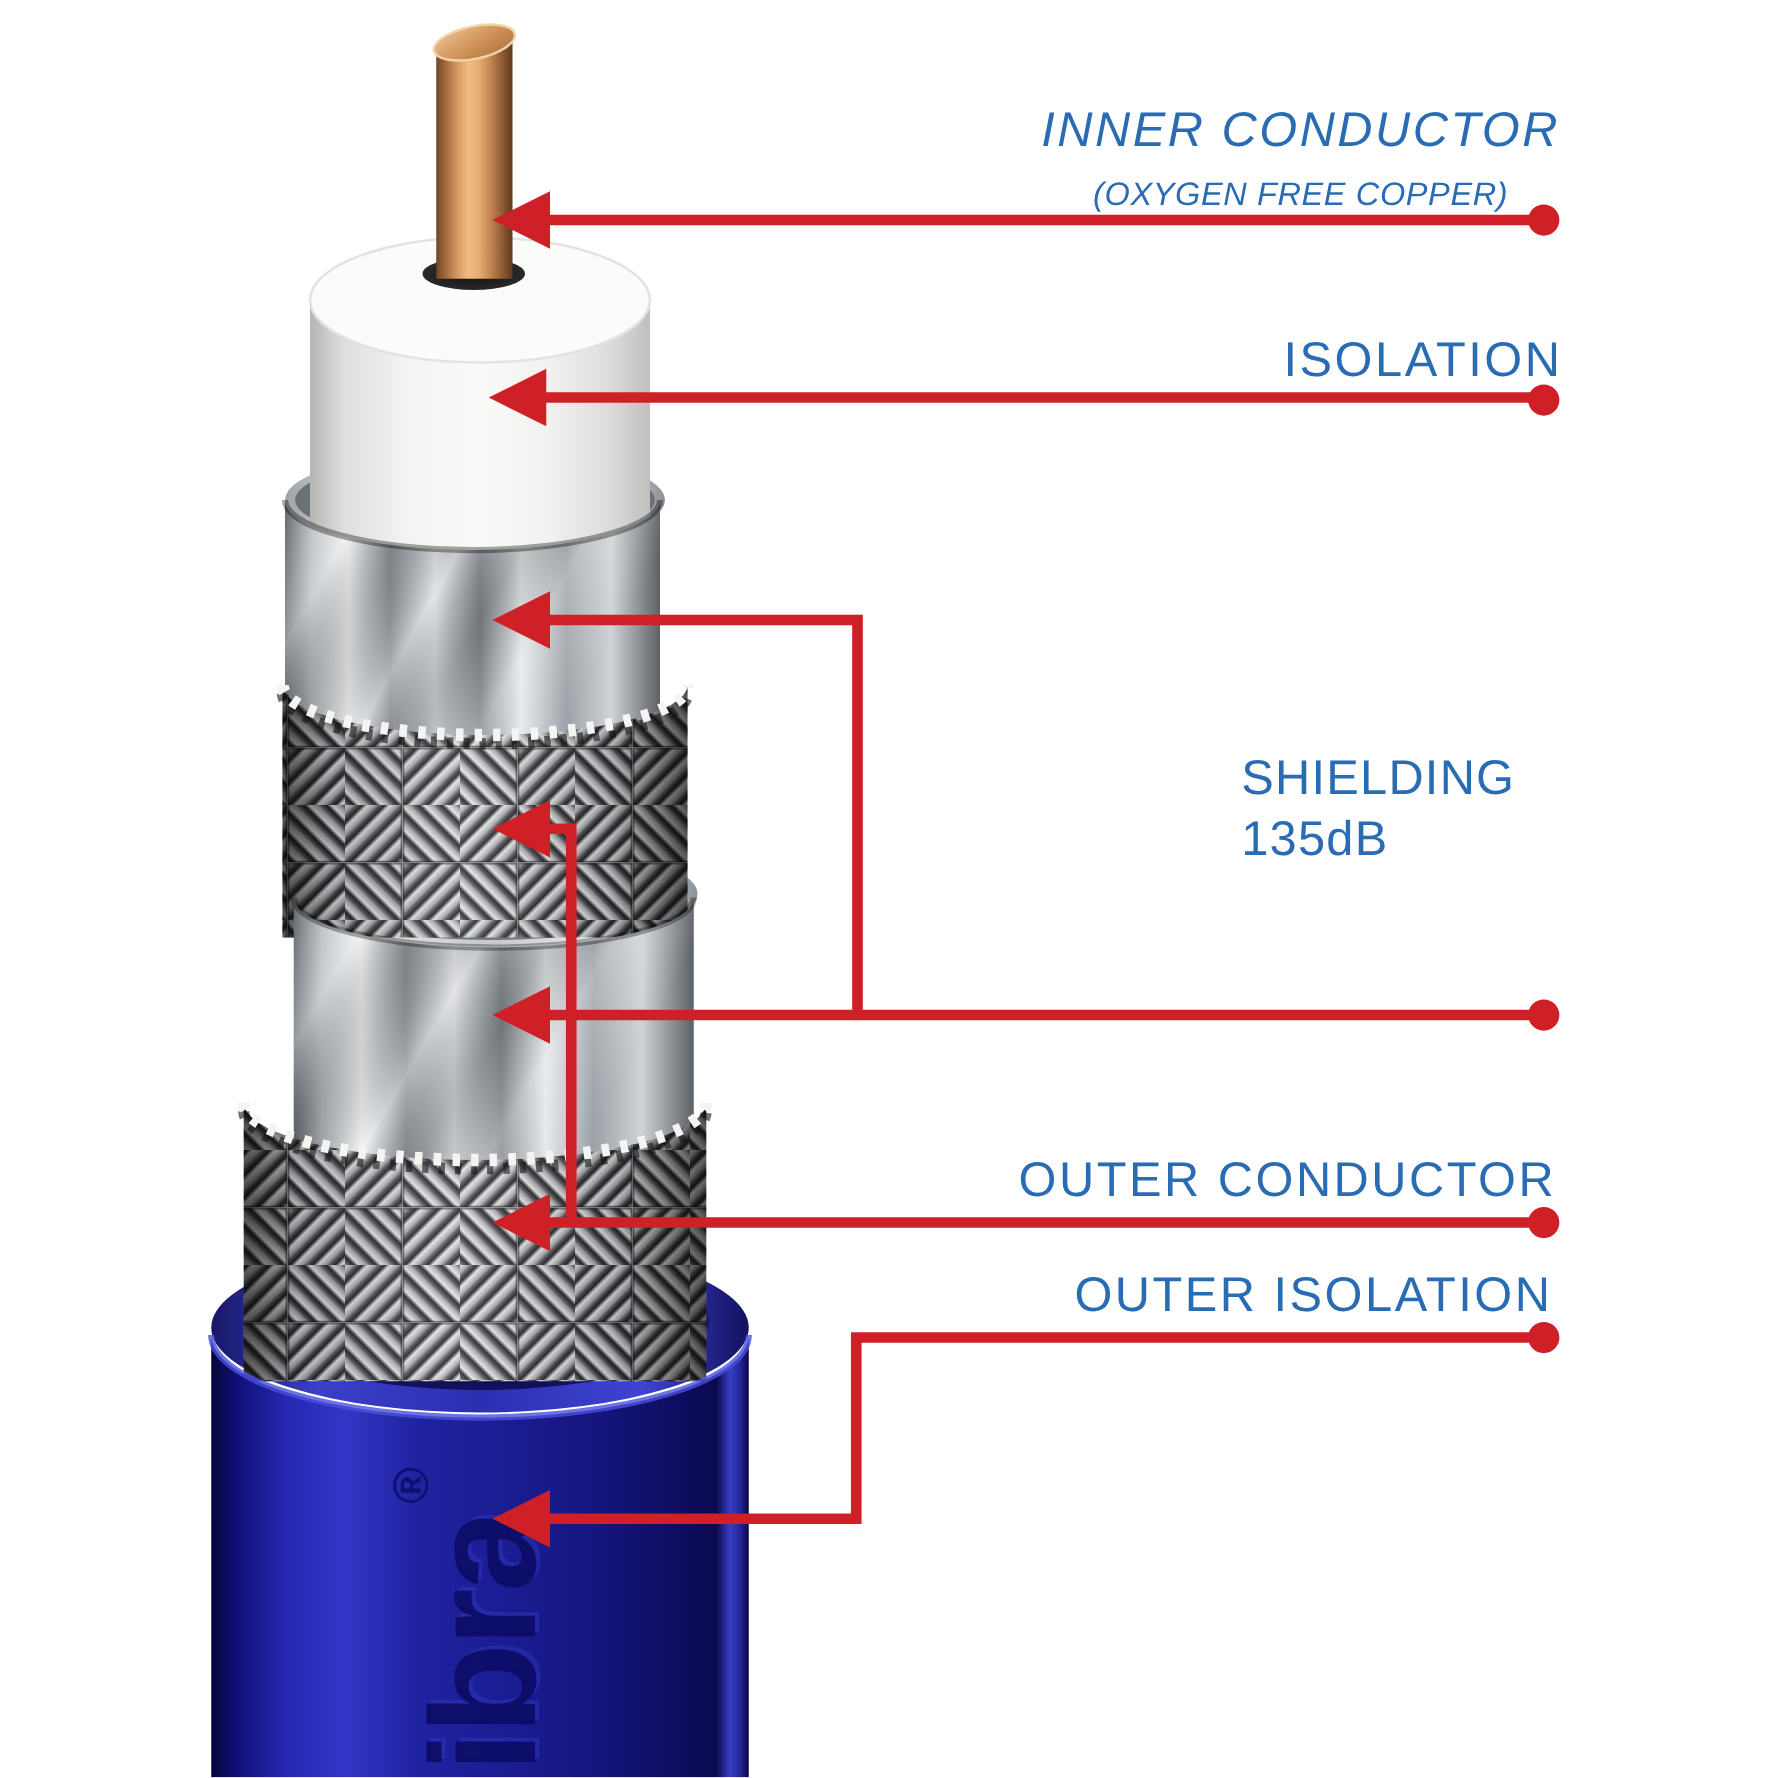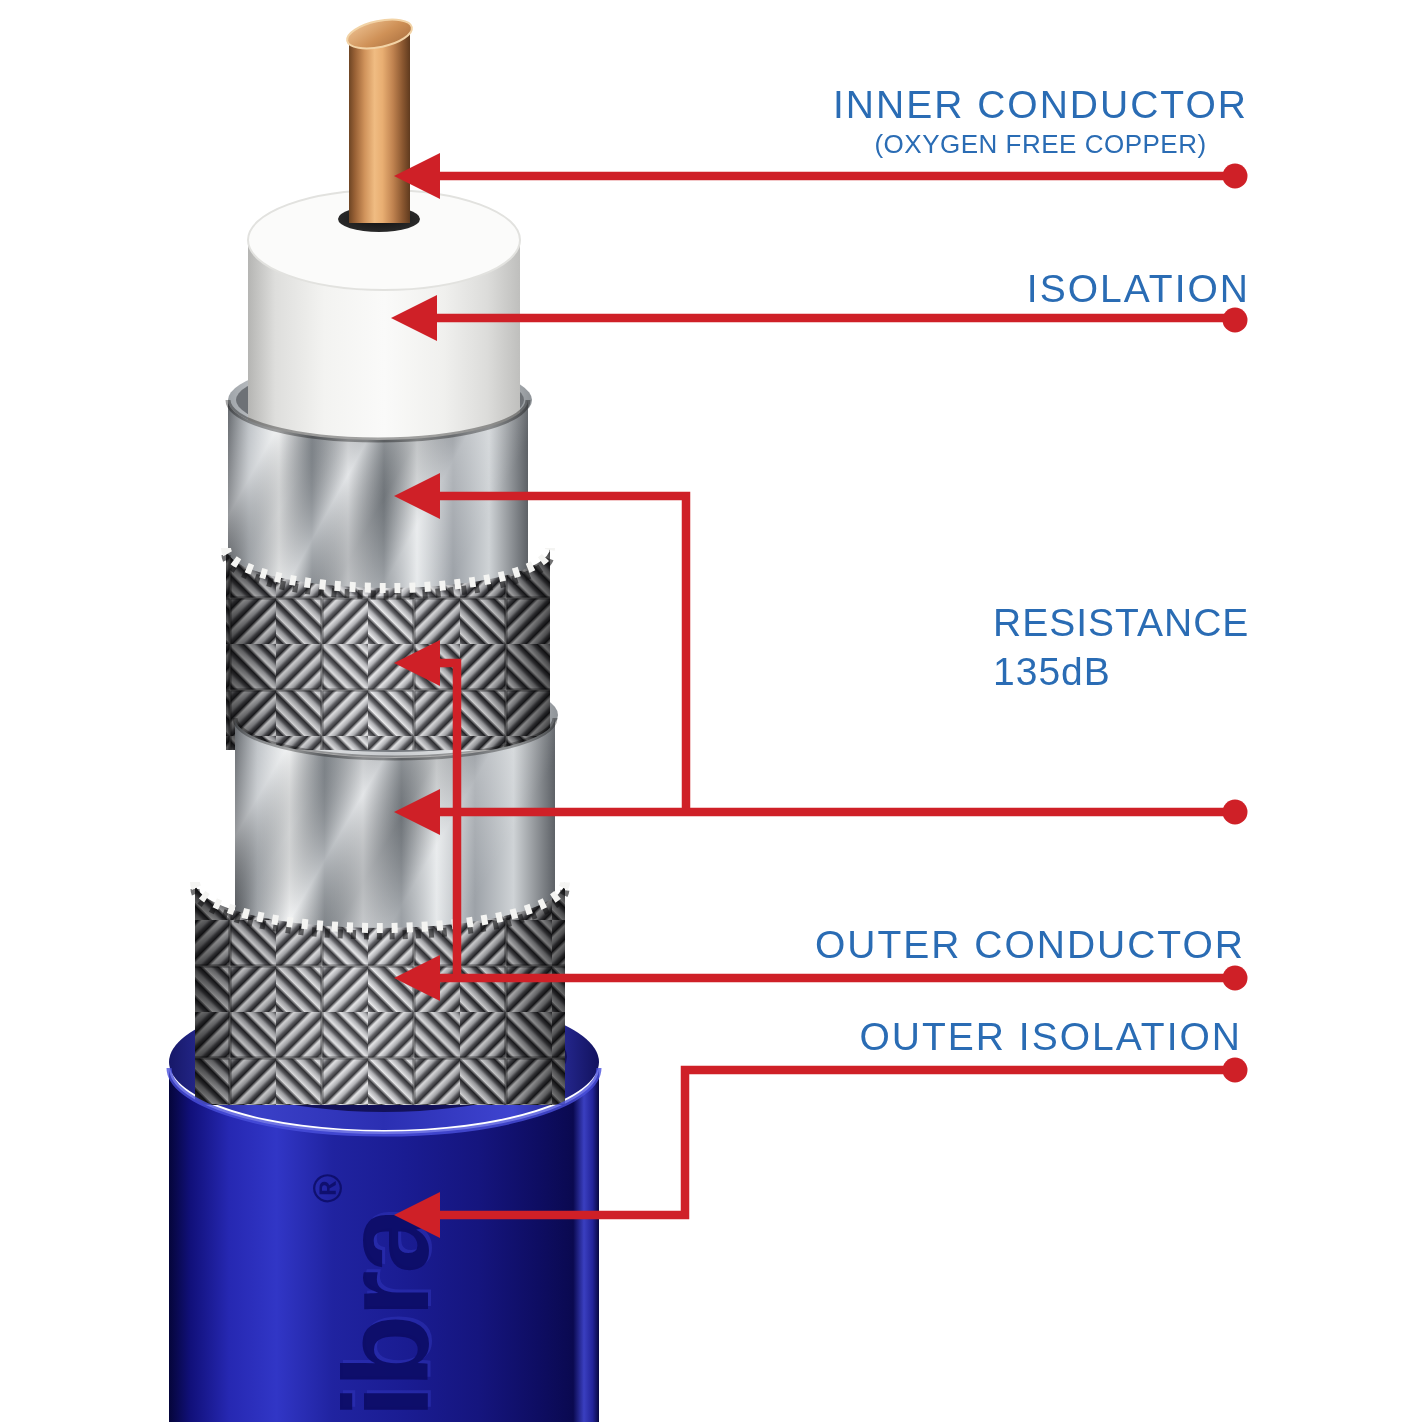--- a/index.html
+++ b/index.html
@@ -17,22 +17,22 @@
   .stage svg{position:absolute;left:0;top:0;}
   .lbl{
     position:absolute;
     color:var(--label-blue);
     font-family:"Liberation Sans", sans-serif;
     font-weight:400;
     white-space:nowrap;
     line-height:1.06;
   }
   .big{font-size:39px;letter-spacing:2px;}
-  .small{font-size:26px;letter-spacing:0.5px;margin-top:6px;}
-  .lbl-inner{right:174px;top:84px;display:flex;flex-direction:column;align-items:center;text-align:center;}
+  .small{font-size:26px;letter-spacing:0.5px;margin-top:17px;}
+  .lbl-inner{right:174px;top:84px;display:flex;flex-direction:column;align-items:center;text-align:center;font-style:italic;}
   .lbl-isolation{right:172px;top:268px;}
   .lbl-resistance{left:993px;top:598px;text-align:left;}
   .lbl-resistance .big{line-height:49px;letter-spacing:1px;}
   .lbl-outer-conductor{right:177px;top:924px;}
   .lbl-outer-isolation{right:180px;top:1016px;}
   .rl{stroke:var(--annotation-red);stroke-width:8.5;fill:none;stroke-linejoin:miter;}
   .rf{fill:var(--annotation-red);}
   .logo-main{fill:#0c0c66;font-family:"Liberation Sans",sans-serif;font-weight:bold;font-size:120px;letter-spacing:-3px;opacity:.92;}
   .logo-shadow{fill:#3338c0;font-family:"Liberation Sans",sans-serif;font-weight:bold;font-size:120px;letter-spacing:-3px;opacity:.45;}
   .logo-mark{fill:#0c0c66;font-family:"Liberation Sans",sans-serif;font-weight:bold;font-size:40px;opacity:.85;}
@@ -261,21 +261,21 @@
 </svg>
 
   <div class="lbl lbl-inner">
     <div class="big">INNER CONDUCTOR</div>
     <div class="small">(OXYGEN FREE COPPER)</div>
   </div>
 
   <div class="lbl lbl-isolation big">ISOLATION</div>
 
   <div class="lbl lbl-resistance">
-    <div class="big">RESISTANCE</div>
+    <div class="big">SHIELDING</div>
     <div class="big">135dB</div>
   </div>
 
   <div class="lbl lbl-outer-isolation big">OUTER ISOLATION</div>
 
   <div class="lbl lbl-outer-conductor big">OUTER CONDUCTOR</div>
 
 </div>
 
 </body></html>

